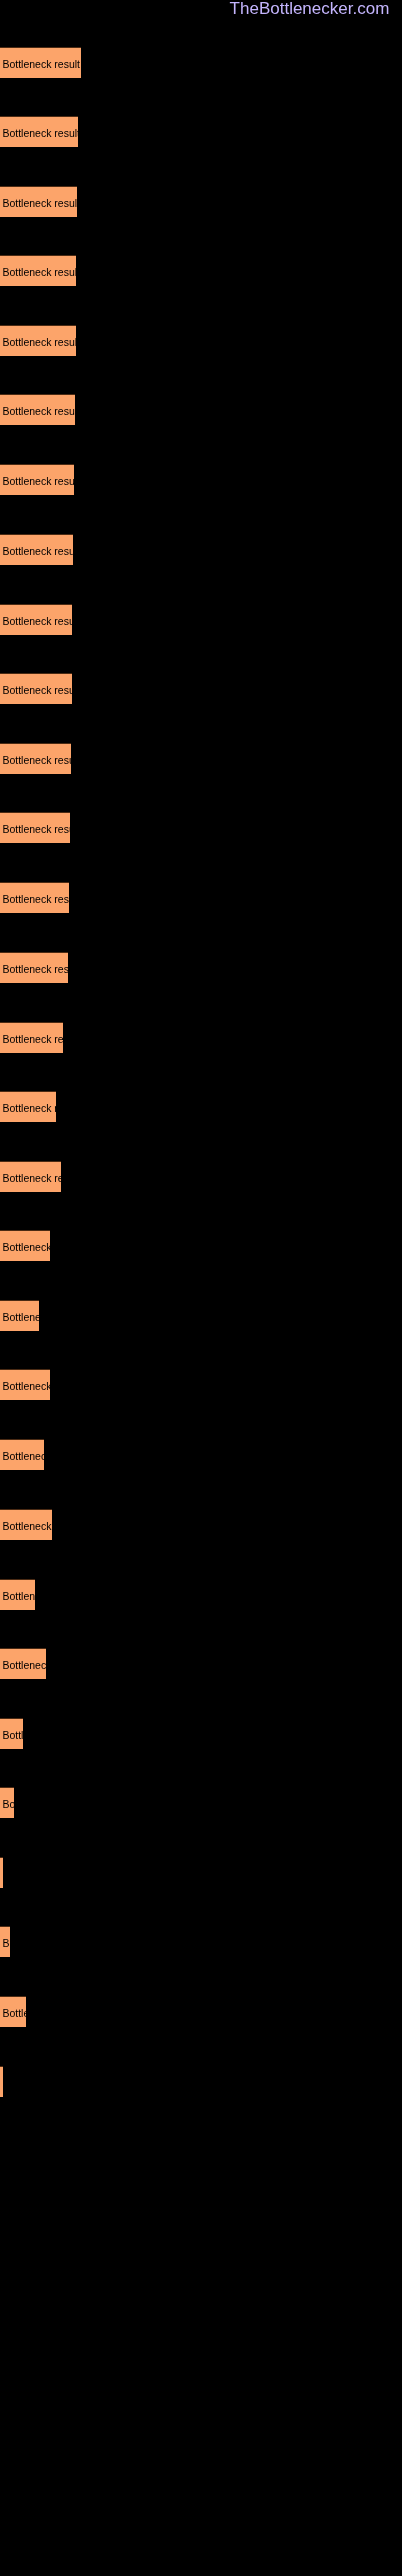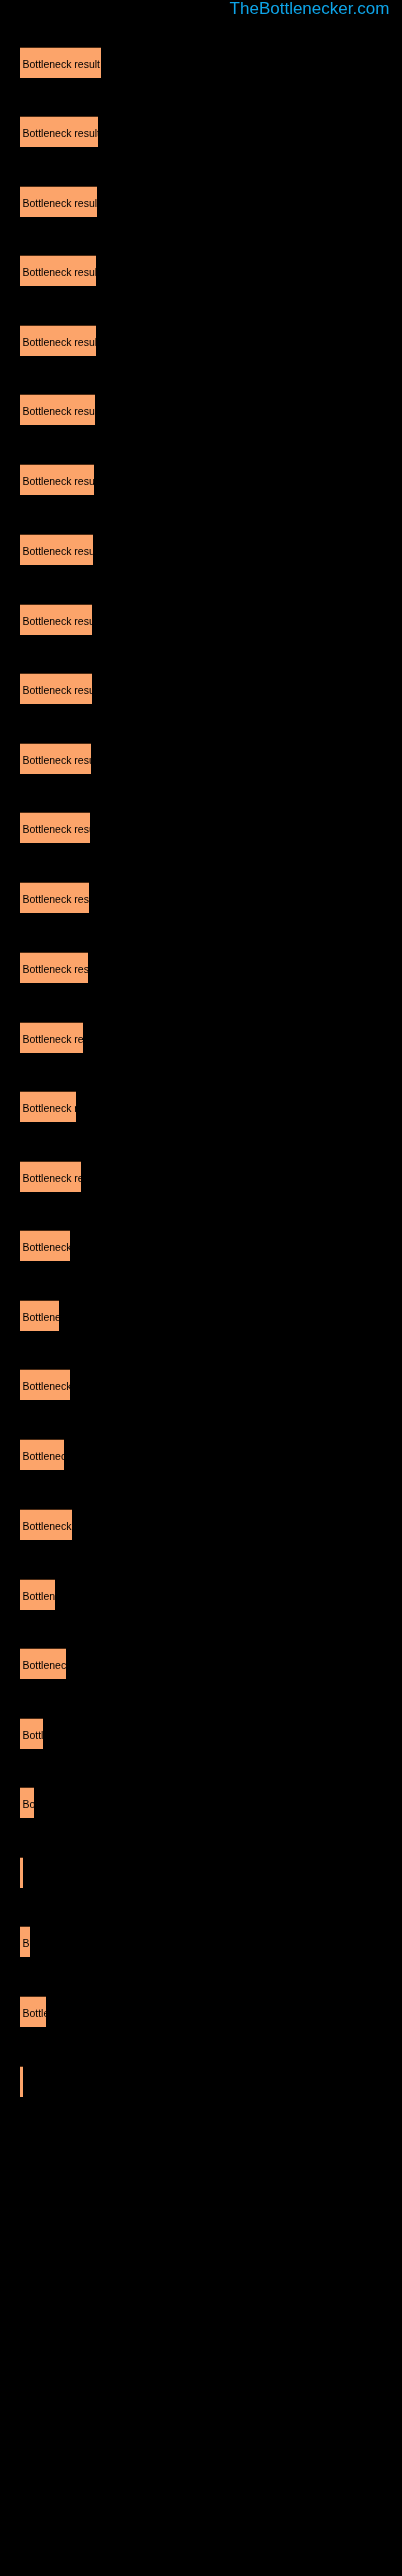--- a/index.html
+++ b/index.html
@@ -19,32 +19,31 @@
     position: absolute;
     inset: 0;
     background: #000000;
   }
   #watermark {
     position: absolute;
     right: 13.7px;
     top: -0.8px;
     font-size: 17px;
     line-height: 19.3px;
-    color: #0ea5e9;
+    color: #c4b5fd;
     letter-spacing: 0px;
     white-space: nowrap;
     font-family: "Liberation Sans", sans-serif;
   }
   #plot-area {
     position: absolute;
     left: 0;
     top: 0;
     width: 340px;
     height: 2576px;
-    margin-left: 20px;
   }
   .bar-row {
     position: absolute;
     left: 0;
     width: 403px;
     height: 32px;
   }
   .bar {
     position: absolute;
     left: 0;

